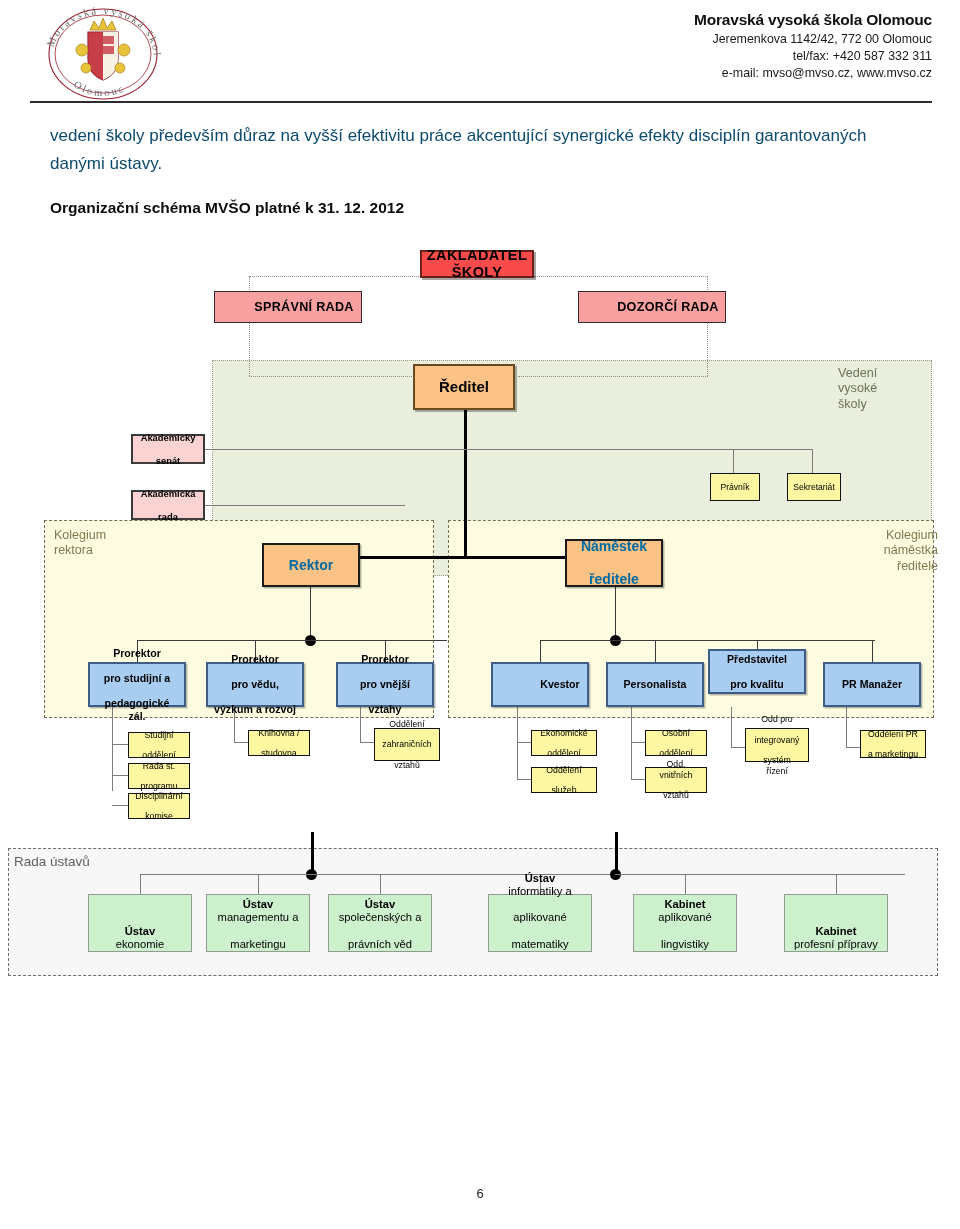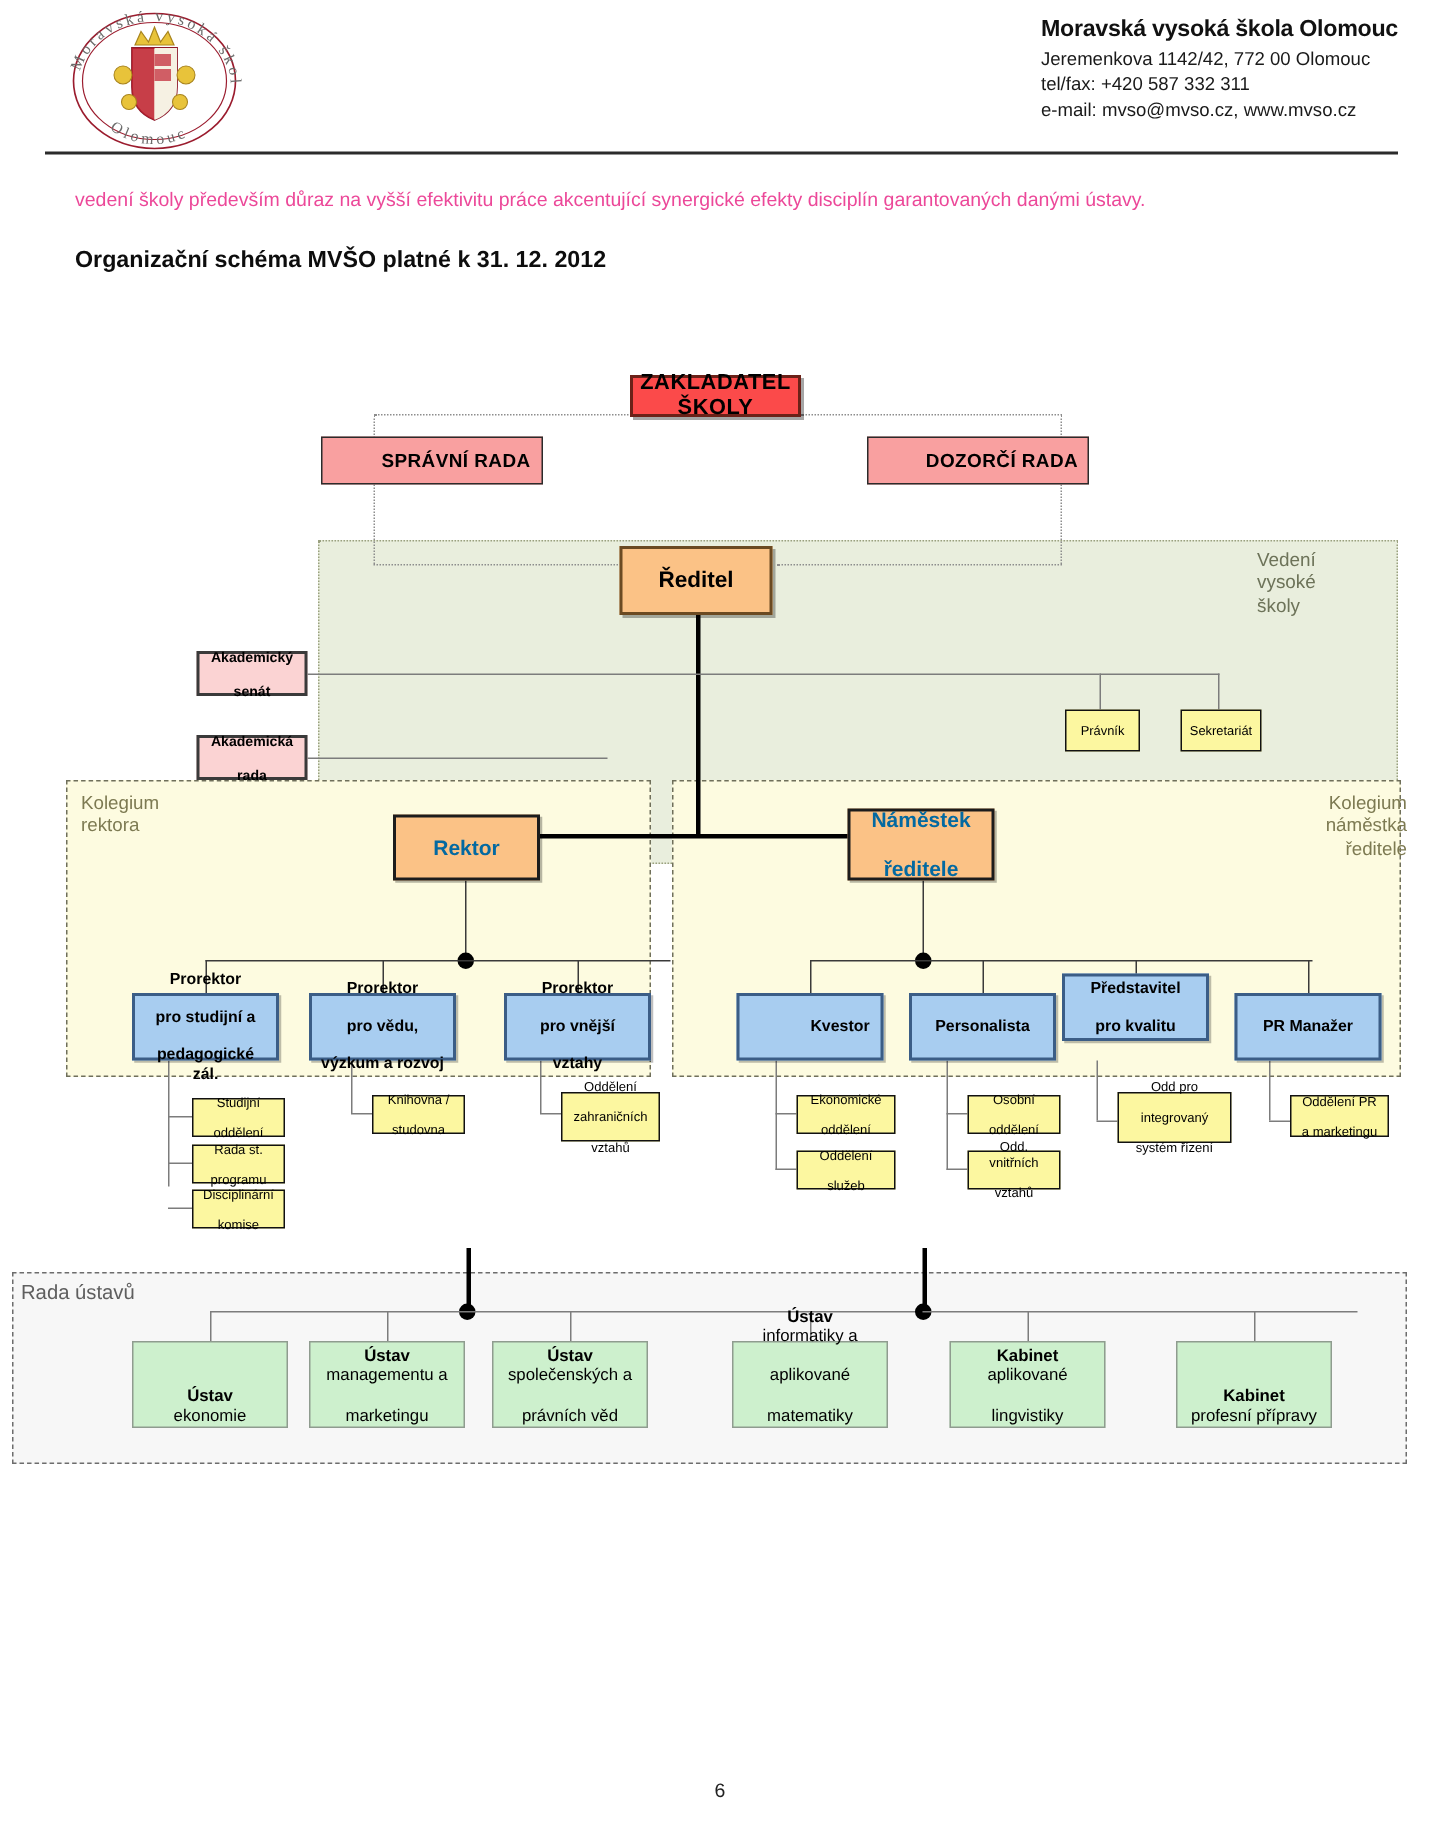--- a/index.html
+++ b/index.html
@@ -7,28 +7,28 @@
     width:960px; height:1229px; position:relative;
     background:#ffffff;
     font-family:"Liberation Sans", sans-serif;
     color:#000;
     overflow:hidden;
   }
 
   
   #letterhead{position:absolute; left:0; top:0; width:960px; height:108px;}
   #logo{position:absolute; left:28px; top:6px; width:150px; height:96px;}
-  #contact-block{position:absolute; right:28px; top:10px; text-align:left; line-height:1.30;}
+  #contact-block{position:absolute; right:28px; top:10px; text-align:right; line-height:1.30;}
   #contact-block .org-name{font-weight:bold; font-size:15.5px; letter-spacing:-0.2px; color:#111;}
   #contact-block .line{font-size:12.4px; color:#1a1a1a; margin-top:1px;}
   #header-rule{position:absolute; left:30px; top:101px; width:902px; height:2px; background:#2b2b2b;}
 
   
   #body-text{position:absolute; left:50px; top:122px; width:870px;}
-  #body-text .para{font-size:13px; line-height:1.62; color:#ec4899;}
+  #body-text .para{font-size:17px; line-height:1.62; color:#0c4a6e;}
   #body-text .heading{font-size:15.5px; font-weight:bold; margin-top:22px; color:#0d0d0d;}
 
   
   #chart{position:absolute; left:0; top:236px; width:960px; height:740px;}
 
   
   .region{position:absolute; box-sizing:border-box;}
   .region-label{position:absolute; font-size:12.5px; color:#5b5b4b; line-height:1.22;}
 
   #region-vedeni{
@@ -410,21 +410,21 @@
       <span>oddělení</span>
     </span>
   </div>
   <div class="node n-dept" style="left:645px; top:531px; width:62px; height:26px;">
     <span>
       <span>Odd. vnitřních</span><br>
       <span>vztahů</span>
     </span>
   </div>
 
-  <div class="node n-dept" style="left:745px; top:492px; width:76px; height:34px;">
+  <div class="node n-dept" style="left:745px; top:492px; width:64px; height:34px;">
     <span>
       <span>Odd pro</span><br>
       <span>integrovaný</span><br>
       <span>systém řízení</span>
     </span>
   </div>
 
   <div class="node n-dept" style="left:860px; top:494px; width:66px; height:28px;">
     <span>
       <span>Oddělení PR</span><br>

